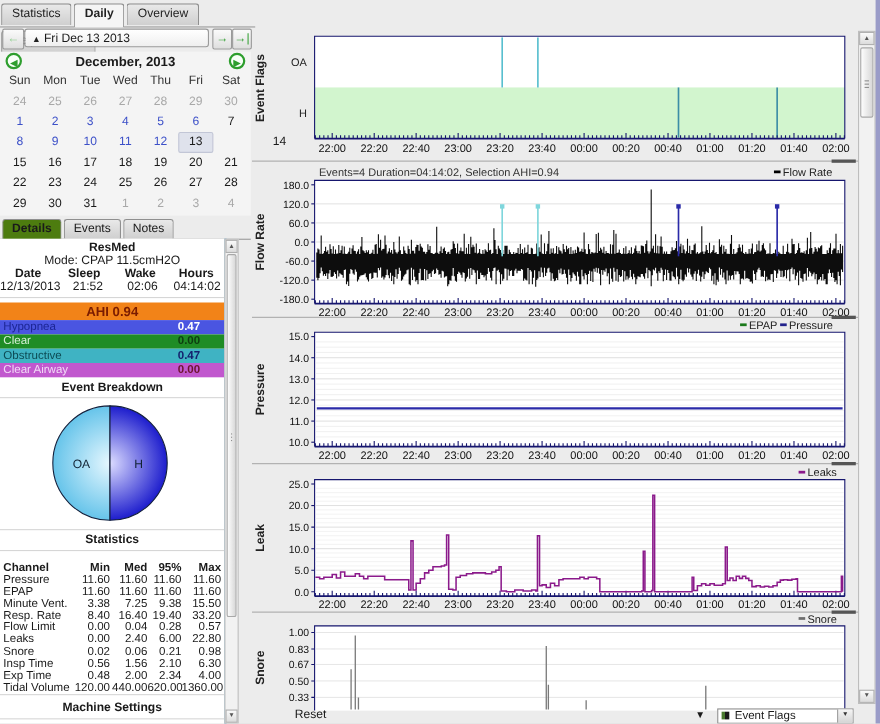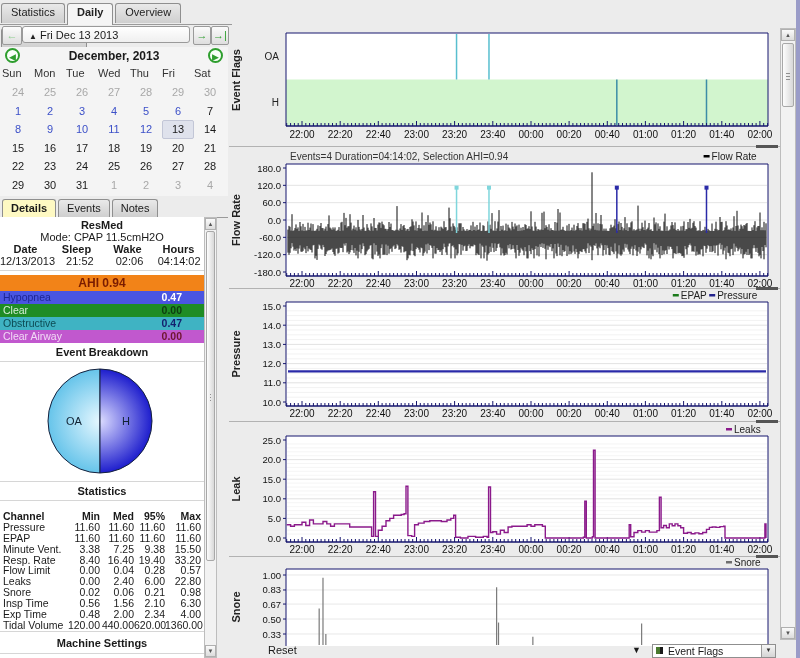--- a/index.html
+++ b/index.html
@@ -19,34 +19,34 @@
           line-height:16px;color:#2e9e2e;}
   .datebtn{position:absolute;left:22px;top:1px;width:168px;height:17px;border:1px solid #9a9a9a;
            border-radius:3px;background:linear-gradient(#ffffff,#efefef);font-size:11px;
            line-height:16px;padding-left:6px;box-sizing:border-box;}
   
   .calendar{left:0;top:47px;width:228px;height:149px;background:#f4f4f4;}
   .calhead{position:absolute;left:0;top:2px;width:100%;text-align:center;font-weight:bold;font-size:12px;}
   .calnav{position:absolute;top:1px;width:15px;height:15px;border:2px solid #2e9e2e;border-radius:50%;
           color:#2e9e2e;font-size:9px;line-height:14px;text-align:center;background:#f8fff8;box-sizing:border-box;}
   .dayrow{position:absolute;left:2px;top:20px;width:224px;display:flex;}
-  .dayrow span{flex:1;text-align:left;font-size:11px;color:#333;}
+  .dayrow span{flex:1;text-align:center;font-size:11px;color:#333;}
   .calgrid{position:absolute;left:2px;top:36px;width:224px;}
   .calcell{position:absolute;width:32px;height:19px;text-align:center;font-size:11px;line-height:18px;}
   .calcell.m{color:#a8a8a8;}
   .calcell.l{color:#3c50c8;}
   .calcell.n{color:#1a1a1a;}
   .calcell.s{color:#1a1a1a;background:#dfe2ec;border:1px solid #c2c6d6;border-radius:2px;
              line-height:16px;box-sizing:border-box;}
   
   .subtabs{left:0;top:196px;width:228px;height:21px;border-bottom:1px solid #9a9a9a;}
   .subtab{position:relative;display:inline-block;height:15px;margin:3px 0 0 2px;padding:2px 8px 0 8px;
           font-size:11px;background:linear-gradient(#e9e9e9,#cfcfcf);border:1px solid #8f8f8f;
           border-bottom:none;border-radius:3px 3px 0 0;}
-  .subtab.active{background:#fef9c3;font-weight:bold;height:17px;margin-top:1px;}
+  .subtab.active{background:#4d7c0f;font-weight:bold;height:17px;margin-top:1px;}
   
   .details{left:0;top:217px;width:204px;height:441px;background:#ffffff;border-right:2px solid #0369a1;
            font-size:11px;overflow:hidden;}
   .ctr{text-align:center;}
   .b{font-weight:bold;}
   .sessrow{display:flex;}
   .sessrow span{flex:1;text-align:center;font-size:11px;}
   .ahibanner{position:absolute;left:0;top:58px;width:204px;height:16px;text-align:center;
              font-weight:bold;font-size:12px;line-height:16px;}
   .ahirow{position:absolute;left:0;width:204px;height:13px;font-size:10.5px;line-height:13px;}
@@ -120,21 +120,21 @@
         <div class="calcell l" style="left: 96px; top: 18.5px;">4</div>
         <div class="calcell l" style="left: 128px; top: 18.5px;">5</div>
         <div class="calcell l" style="left: 160px; top: 18.5px;">6</div>
         <div class="calcell n" style="left: 192px; top: 18.5px;">7</div>
         <div class="calcell l" style="left: 0px; top: 37px;">8</div>
         <div class="calcell l" style="left: 32px; top: 37px;">9</div>
         <div class="calcell l" style="left: 64px; top: 37px;">10</div>
         <div class="calcell l" style="left: 96px; top: 37px;">11</div>
         <div class="calcell l" style="left: 128px; top: 37px;">12</div>
         <div class="calcell s" style="left: 160px; top: 37px;">13</div>
-        <div class="calcell n" style="left: 192px; top: 37px;">14</div>
+        <div class="calcell n" style="left: 192px; top: 37px; padding-left: 44px;">14</div>
         <div class="calcell n" style="left: 0px; top: 55.5px;">15</div>
         <div class="calcell n" style="left: 32px; top: 55.5px;">16</div>
         <div class="calcell n" style="left: 64px; top: 55.5px;">17</div>
         <div class="calcell n" style="left: 96px; top: 55.5px;">18</div>
         <div class="calcell n" style="left: 128px; top: 55.5px;">19</div>
         <div class="calcell n" style="left: 160px; top: 55.5px;">20</div>
         <div class="calcell n" style="left: 192px; top: 55.5px;">21</div>
         <div class="calcell n" style="left: 0px; top: 74px;">22</div>
         <div class="calcell n" style="left: 32px; top: 74px;">23</div>
         <div class="calcell n" style="left: 64px; top: 74px;">24</div>

